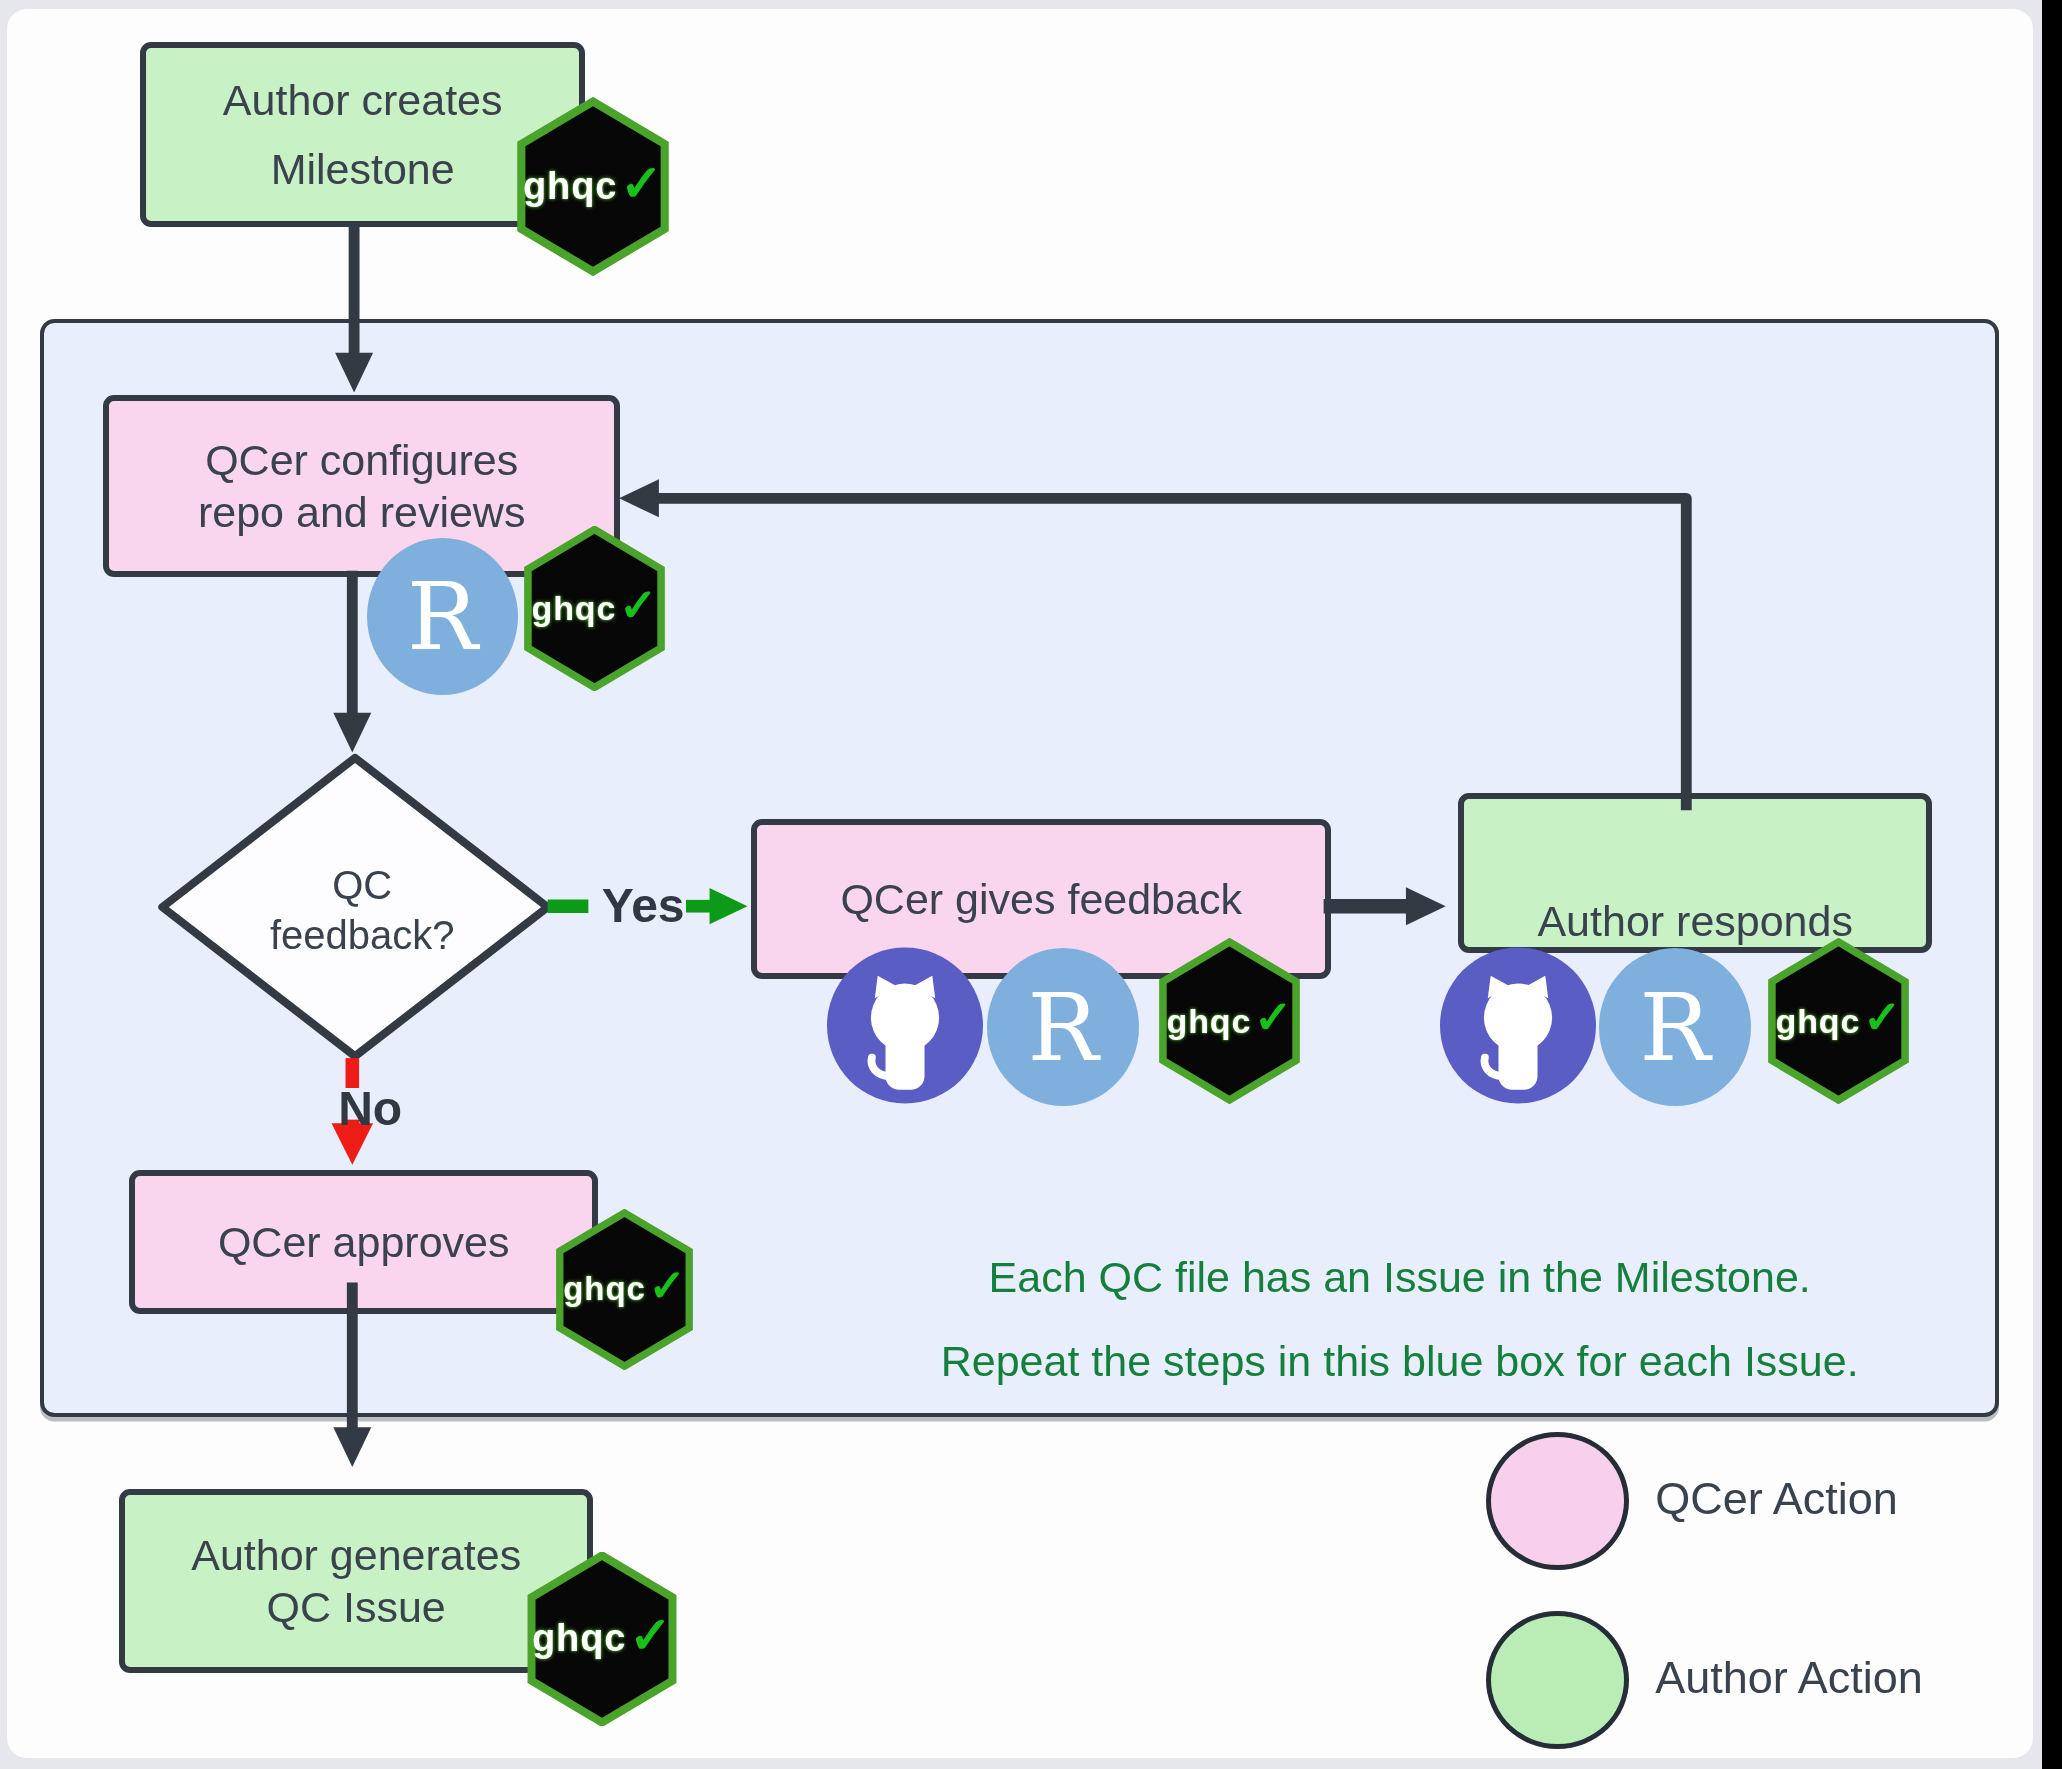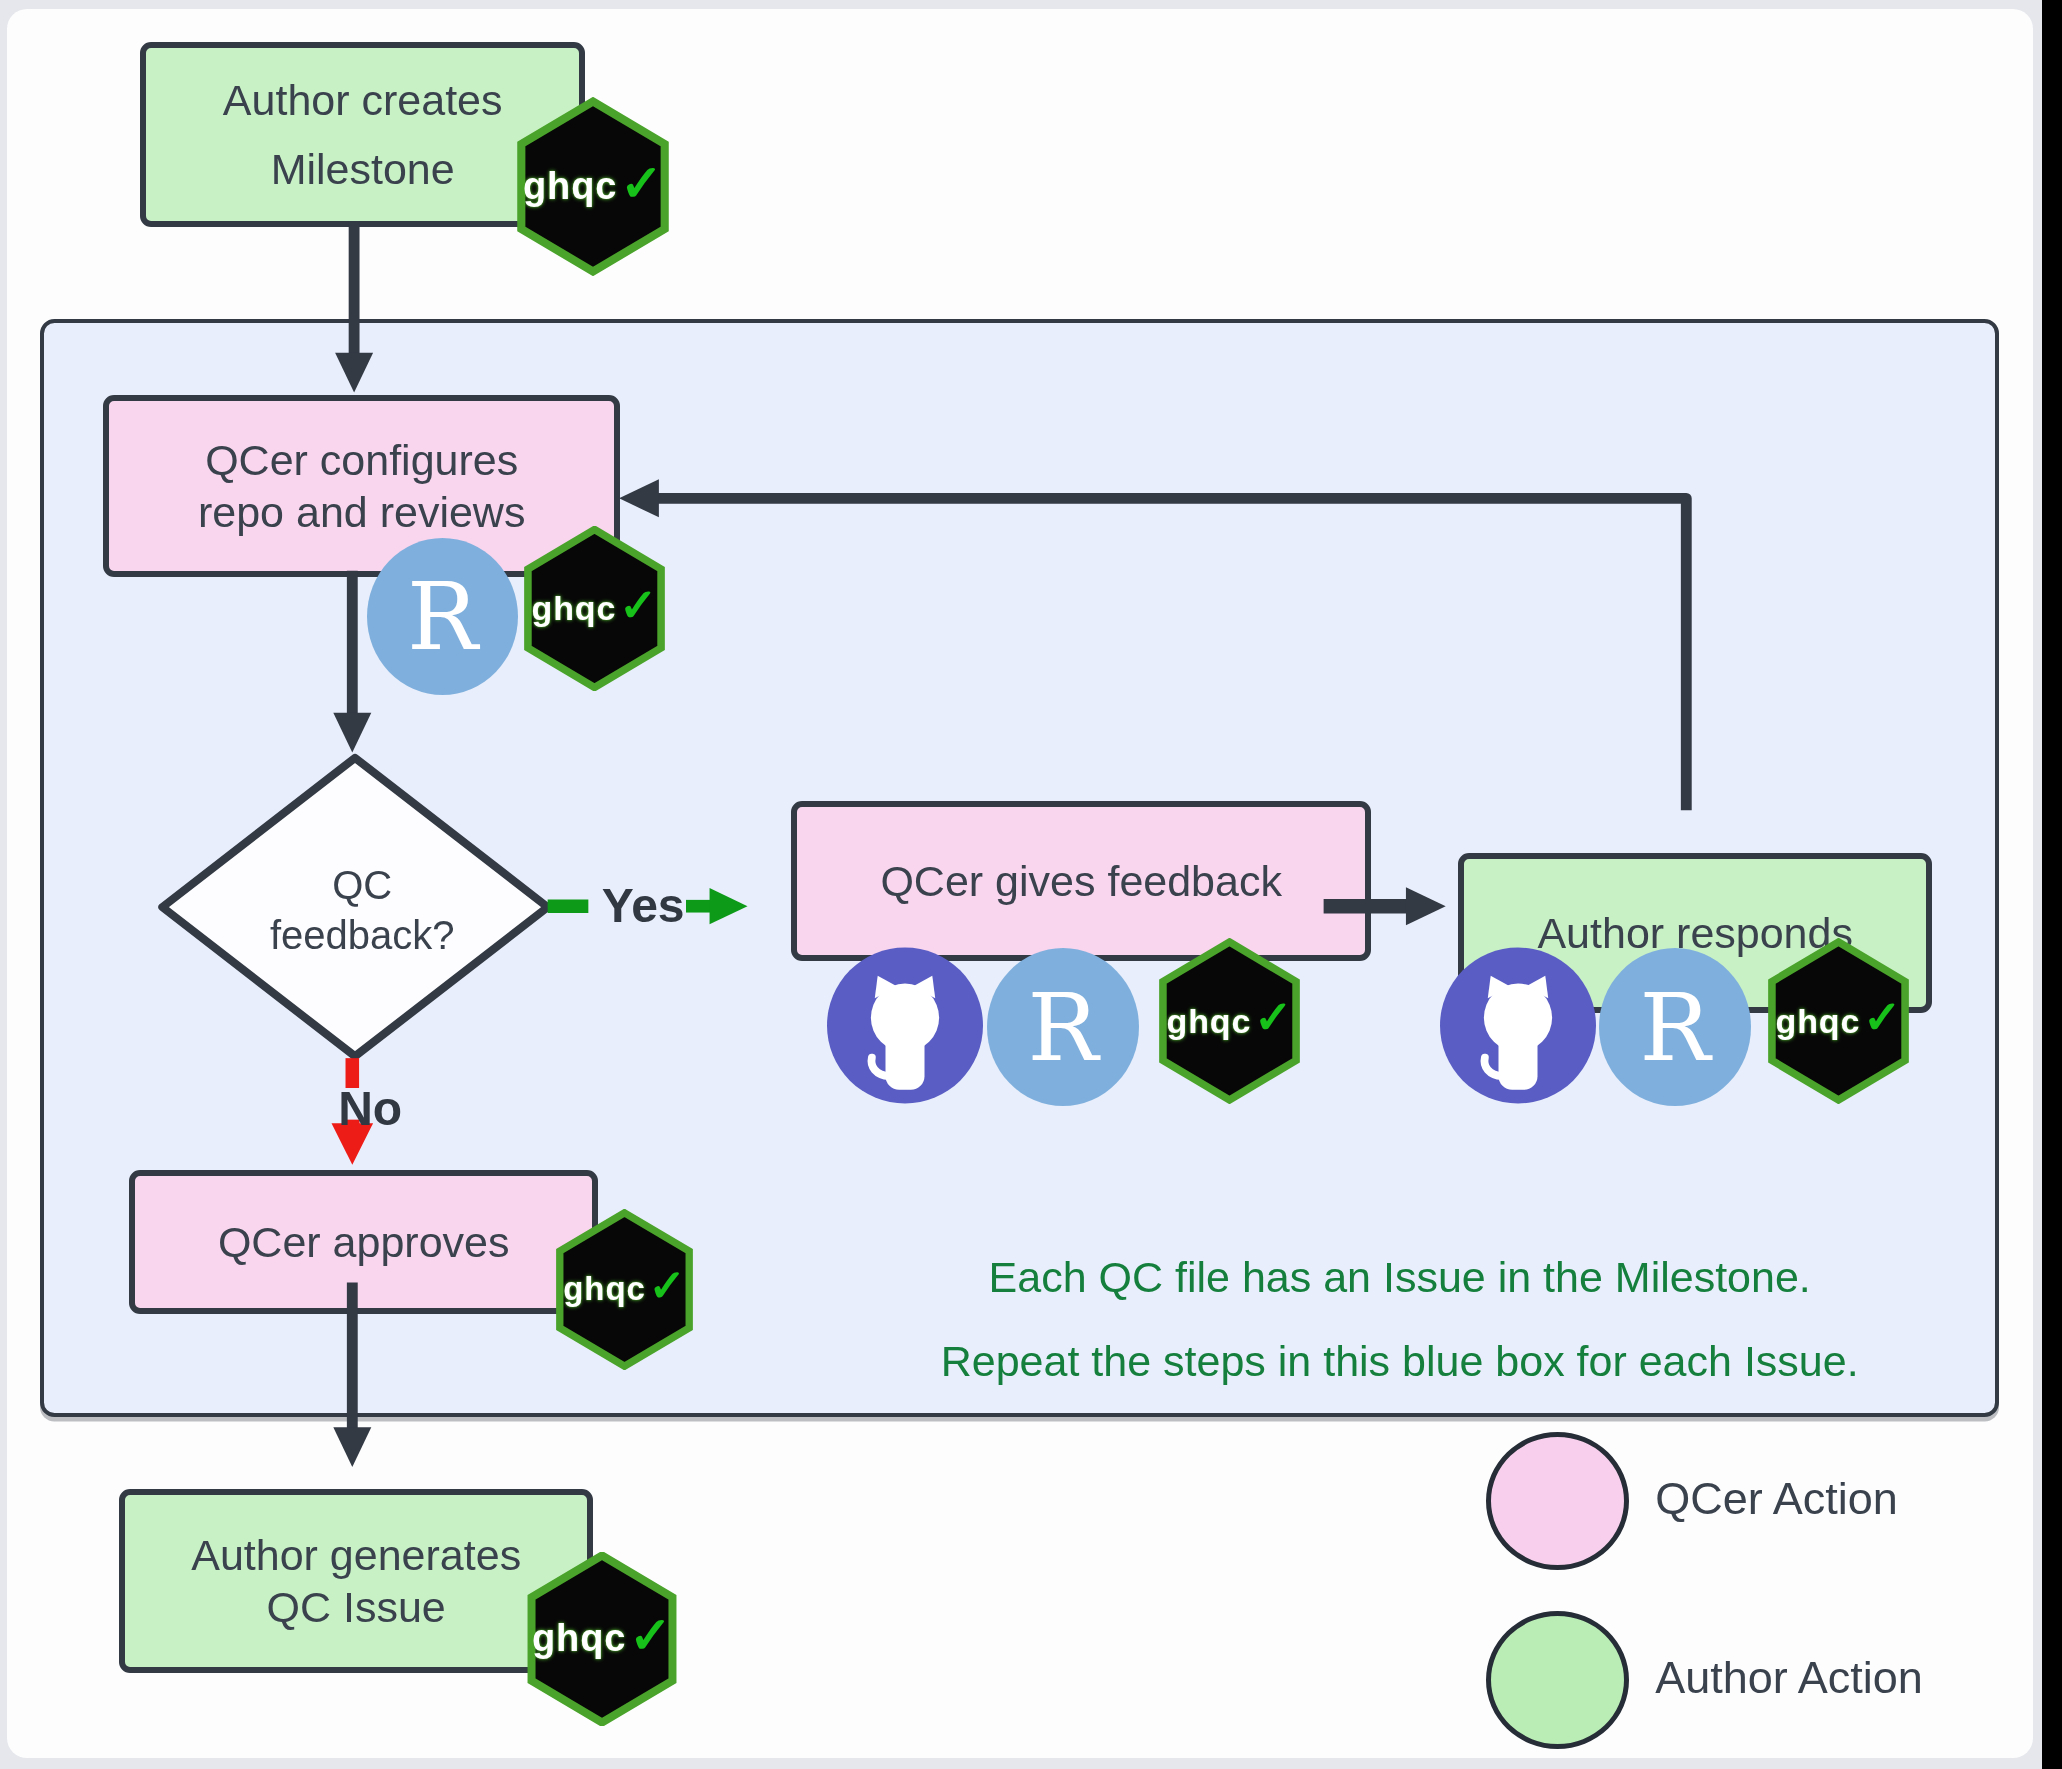--- a/index.html
+++ b/index.html
@@ -55,25 +55,25 @@
     <div class="node green" style="left:133px;top:33px;width:445px;height:185px;gap:16px;">
       <span>Author creates</span>
       <span>Milestone</span>
     </div>
 
     <div class="node pink" style="left:96px;top:386px;width:517px;height:182px;">
       <span>QCer configures</span>
       <span>repo and reviews</span>
     </div>
 
-    <div class="node pink" style="left:744px;top:792px;width:580px;height:160px;margin-left:40px;">
+    <div class="node pink" style="left:744px;top:810px;width:580px;height:160px;">
       <span>QCer gives feedback</span>
     </div>
 
-    <div class="node green" style="left:1451px;top:844px;width:474px;height:160px;">
+    <div class="node green" style="left:1451px;top:784px;width:474px;height:160px;justify-content:flex-end;">
       <span>Author responds</span>
     </div>
 
     <div class="node pink" style="left:122px;top:1161px;width:469px;height:144px;">
       <span>QCer approves</span>
     </div>
 
     <div class="node green" style="left:112px;top:1469px;width:474px;height:184px;margin-top:11px;">
       <span>Author generates</span>
       <span>QC Issue</span>

